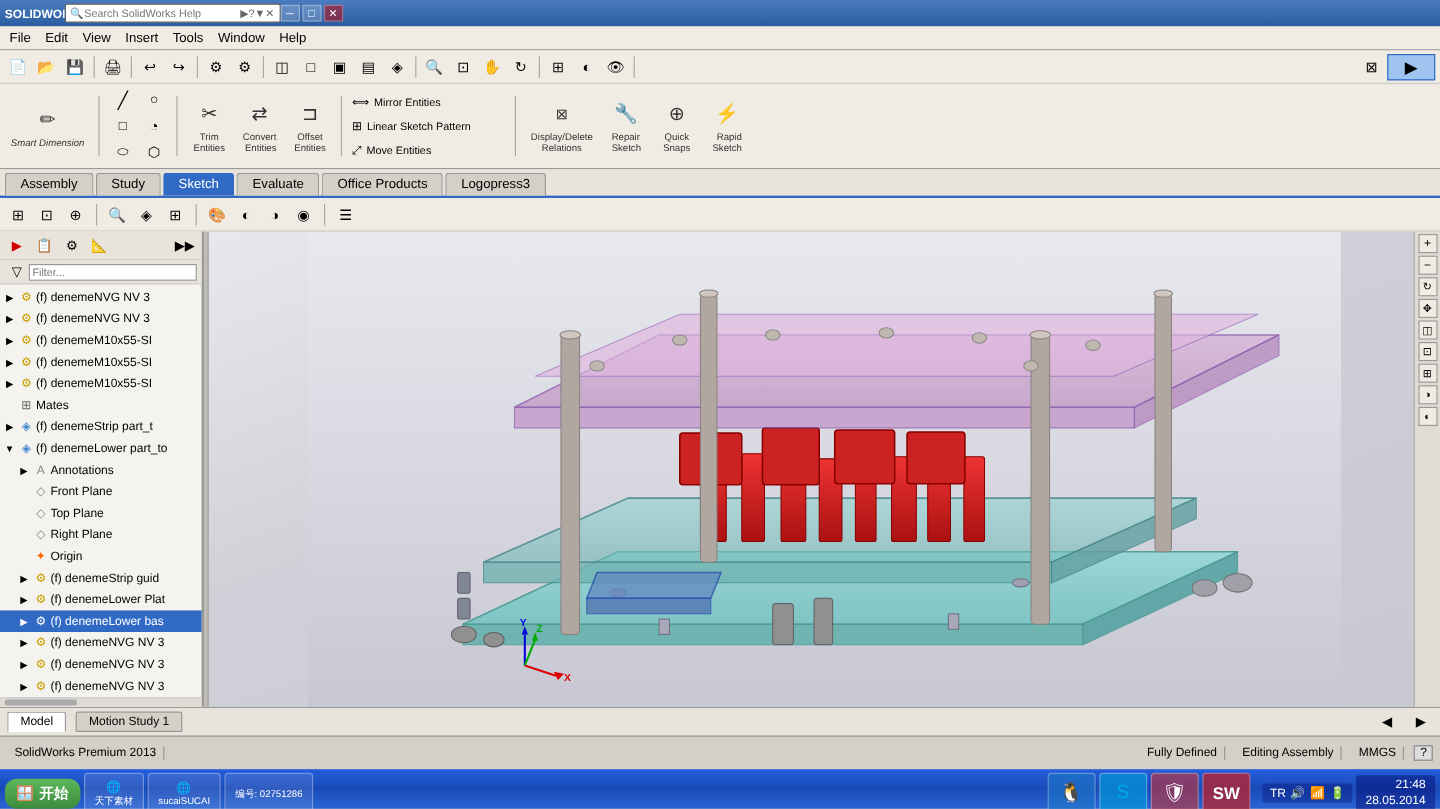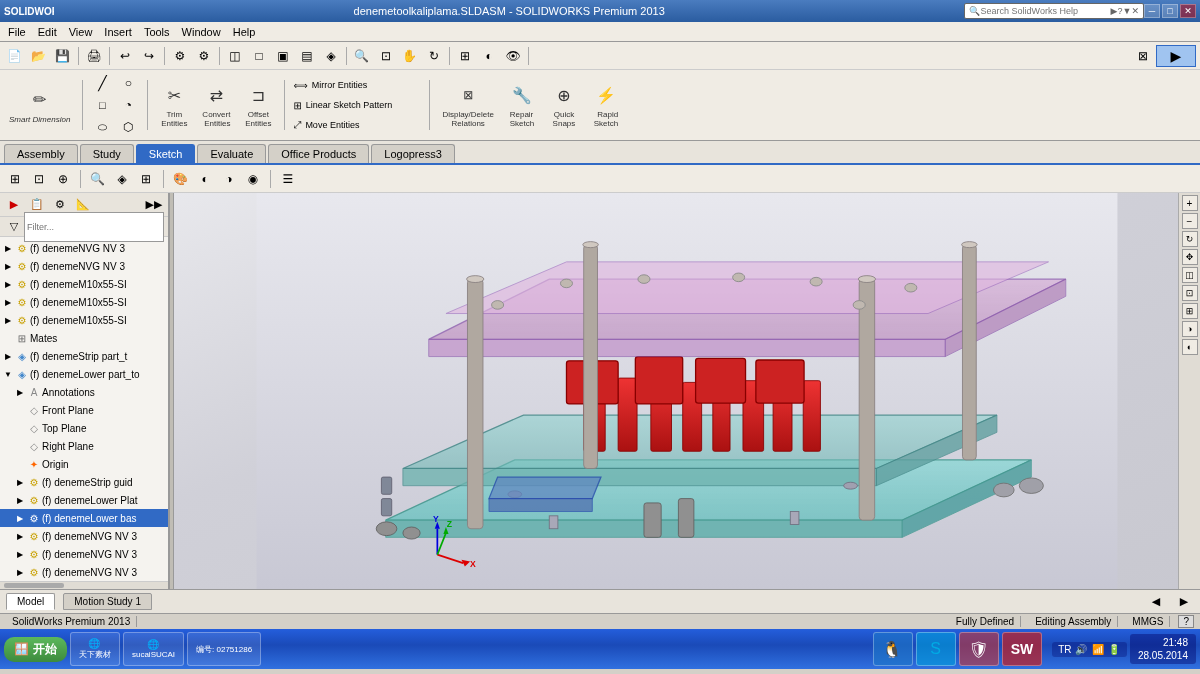--- a/index.html
+++ b/index.html
@@ -247,21 +247,21 @@
       cursor: pointer;
       border: 1px solid #999;
       background: #d4d0c8;
       font-size: 10px;
       border-radius: 2px 2px 0 0;
     }
     .bottom-tab.active { background: white; border-bottom-color: white; }
 
     
     #statusbar {
-      height: 16px;
+      height: 28px;
       background: #d4d0c8;
       border-top: 1px solid #999;
       display: flex;
       align-items: center;
       padding: 0 6px;
       font-size: 10px;
       gap: 8px;
     }
     .status-item { padding: 0 6px; border-right: 1px solid #999; }
 
@@ -337,21 +337,20 @@
   </style>
 </head>
 <body>
 
 <div id="titlebar">
   <div class="sw-logo">
     <svg width="50" height="16" viewBox="0 0 50 16">
       <text x="0" y="12" fill="white" font-size="10" font-weight="bold">SOLIDWORKS</text>
     </svg>
   </div>
-  <div class="title-text">denemetoolkaliplama.SLDASM - SOLIDWORKS Premium 2013</div>
   <div class="title-search">
     <span style="font-size:9px;color:#666;">🔍</span>
     <input type="text" style="width: 130px; border: none; outline: none; font-size: 9px;" placeholder="Search SolidWorks Help">
     <span style="font-size:9px;color:#666;">▶</span>
     <span style="font-size:9px;color:#666;">?</span>
     <span style="font-size:9px;color:#666;">▼</span>
     <span style="font-size:9px;color:#666;">✕</span>
   </div>
   <div class="title-controls">
     <div class="title-btn">─</div>
@@ -511,21 +510,21 @@
       <div class="panel-icon-btn" style="color:#c00;">▶</div>
       <div class="panel-icon-btn">📋</div>
       <div class="panel-icon-btn">⚙</div>
       <div class="panel-icon-btn">📐</div>
       <div style="flex:1;"></div>
       <div class="panel-icon-btn">▶▶</div>
     </div>
 
     <div style="height:20px;display:flex;align-items:center;padding:2px 4px;background:#e8e4dc;border-bottom:1px solid #ccc;">
       <div class="panel-icon-btn">▽</div>
-      <input type="text" style="flex: 1 1 0%; height: 30px; font-size: 9px; border: 1px solid rgb(153, 153, 153); padding: 0px 2px;" placeholder="Filter...">
+      <input type="text" style="flex: 1 1 0%; height: 14px; font-size: 9px; border: 1px solid rgb(153, 153, 153); padding: 0px 2px;" placeholder="Filter...">
     </div>
     <div id="tree-area">
 
       <div class="tree-item">
         <span class="tree-expander">▶</span>
         <span class="item-icon">⚙</span>
         <span class="item-label">(f) denemeNVG NV 3</span>
       </div>
       <div class="tree-item">
         <span class="tree-expander">▶</span>

